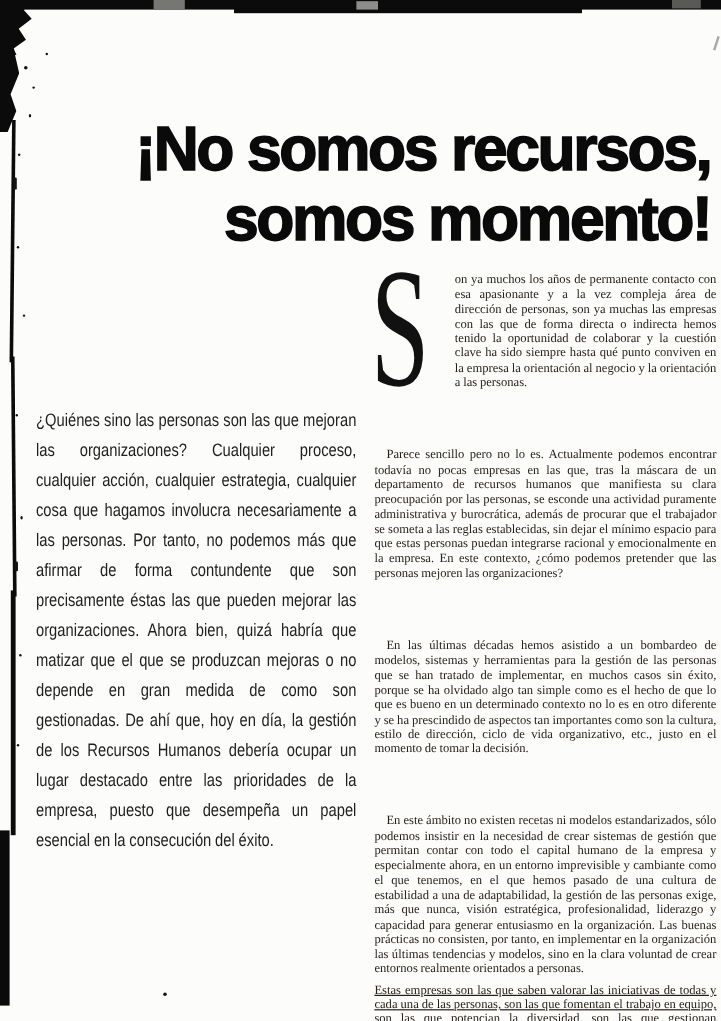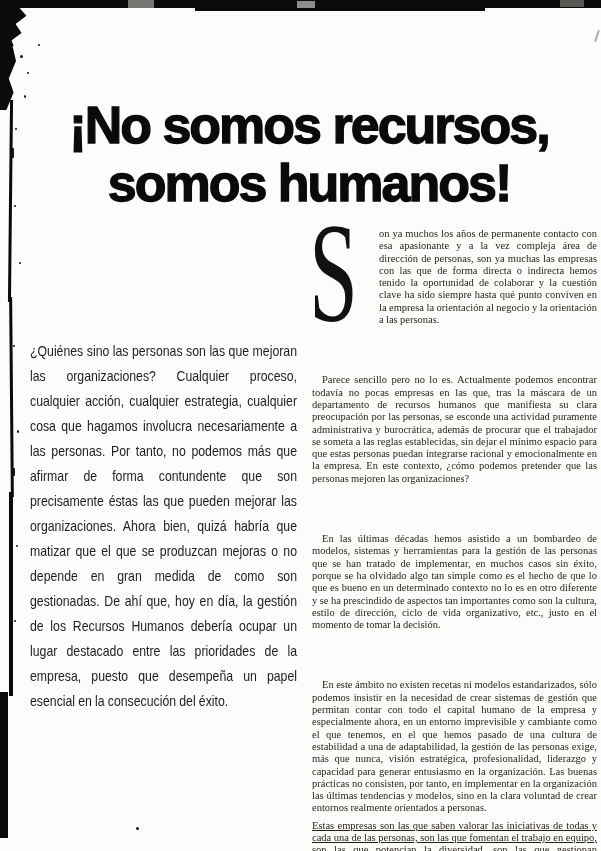--- a/index.html
+++ b/index.html
@@ -23,21 +23,21 @@
     clip-path:polygon(0 0,70% 0,100% 30%,55% 55%,85% 75%,40% 100%,0 100%);}
   .edge-seg1{left:9px;top:100px;width:3px;height:202px;transform:rotate(.6deg);}
   .edge-seg2{left:10px;top:297px;width:3px;height:200px;transform:rotate(-.5deg);}
   .edge-seg3{left:9px;top:492px;width:4px;height:204px;}
   .bottombar{left:0;top:692px;width:8px;height:146px;}
   .rmark{left:596px;top:30px;width:2px;height:12px;background:#a8a8a4;transform:rotate(18deg);}
   .speck{position:absolute;background:#141414;border-radius:50%;}
   
   .title{
     position:absolute;left:26px;top:96px;width:566px;
-    text-align:center;color:#0a0a0a;
+    text-align:right;color:#0a0a0a;
     font-family:"Liberation Sans","DejaVu Sans",sans-serif;
     font-weight:bold;-webkit-text-stroke:1.3px #0a0a0a;
     font-size:52px;line-height:58px;letter-spacing:-2px;
   }
   .title div{white-space:nowrap;}
   
   .leadcol{
     position:absolute;left:30px;top:338px;width:326px;
     transform:scaleX(.819);transform-origin:0 0;
     font-family:"Liberation Sans",sans-serif;
@@ -93,21 +93,21 @@
   <div class="speck" style="left:19px;top:262px;width:2px;height:2px;"></div>
   <div class="speck" style="left:13px;top:345px;width:2px;height:2px;"></div>
   <div class="speck" style="left:17px;top:430px;width:2px;height:3px;"></div>
   <div class="speck" style="left:12px;top:468px;width:3px;height:8px;border-radius:1px;"></div>
   <div class="speck" style="left:16px;top:545px;width:2px;height:2px;"></div>
   <div class="speck" style="left:14px;top:620px;width:2px;height:2px;"></div>
   <div class="speck" style="left:136px;top:827px;width:3px;height:3px;"></div>
 
   <h1 class="title" style="margin:0;">
     <div>¡No somos recursos,</div>
-    <div>somos humanos!</div>
+    <div>somos momento!</div>
   </h1>
 
   <div class="leadcol">¿Quiénes sino las personas son las que mejoran las organizaciones? Cualquier proceso, cualquier acción, cualquier estrategia, cualquier cosa que hagamos involucra necesariamente a las personas. Por tanto, no podemos más que afirmar de forma contundente que son precisamente éstas las que pueden mejorar las organizaciones. Ahora bien, quizá habría que matizar que el que se produzcan mejoras o no depende en gran medida de como son gestionadas. De ahí que, hoy en día, la gestión de los Recursos Humanos debería ocupar un lugar destacado entre las prioridades de la empresa, puesto que desempeña un papel esencial en la consecución del éxito.</div>
 
   <div class="bodycol">
     <p>
       <span class="dropcap">
           <span class="glyph">S</span>
         </span><span>on ya muchos los años de permanente contacto con esa apasionante y a la vez compleja área de dirección de personas, son ya muchas las empresas con las que de forma directa o indirecta hemos tenido la oportunidad de colaborar y la cuestión clave ha sido siempre hasta qué punto conviven en la empresa la orientación al negocio y la orientación a las personas.</span>
     </p>

